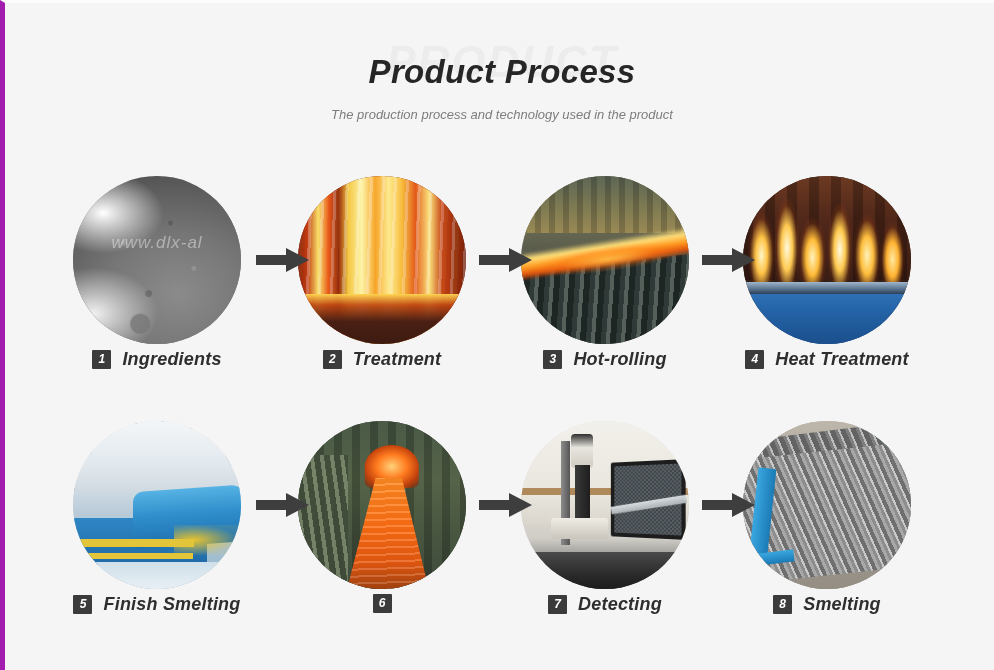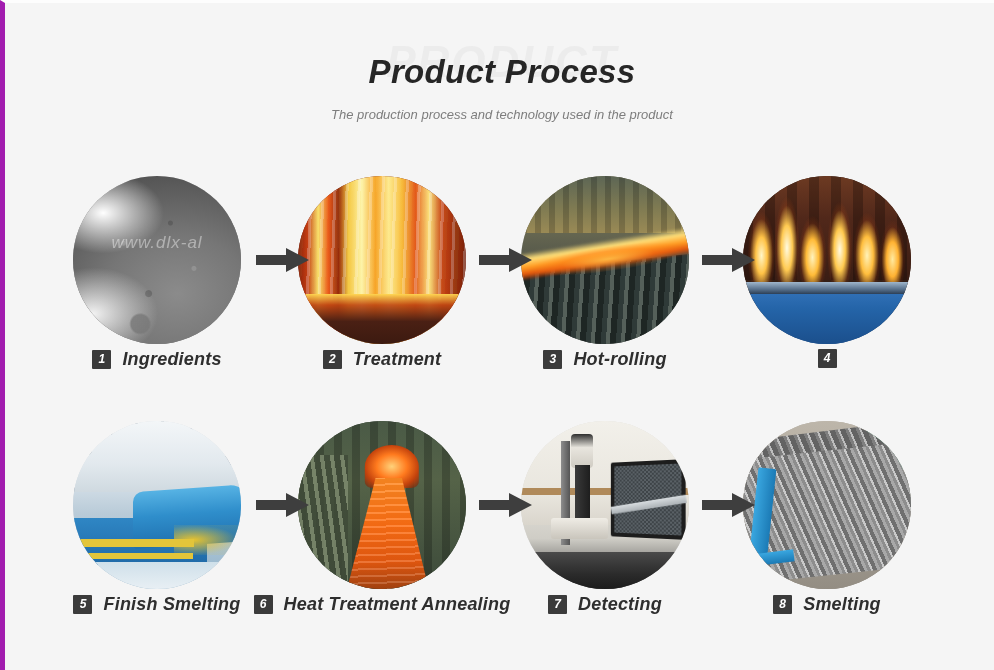--- a/index.html
+++ b/index.html
@@ -416,20 +416,21 @@
       <div class="circle">
         <div class="art art-flame">
           <div class="back"></div>
           <div class="fire"></div>
           <div class="ledge"></div>
           <div class="base"></div>
         </div>
       </div>
       <div class="label">
         <span class="badge">4</span>
+        <span class="label-text">Heat Treatment</span>
       </div>
     </div>
 
     <div class="arrow arrow-a">
       <svg width="54" height="26" viewBox="0 0 54 26" aria-hidden="true">
         <path d="M0 8 H30 V1 L53 13 L30 25 V18 H0 Z" fill="#3e3e3e"></path>
       </svg>
     </div>
     <div class="arrow arrow-b">
       <svg width="54" height="26" viewBox="0 0 54 26" aria-hidden="true">
@@ -467,21 +468,20 @@
         <div class="art art-anneal">
           <div class="walls"></div>
           <div class="leftrack"></div>
           <div class="tunnel"></div>
           <div class="strip"></div>
           <div class="sheen"></div>
         </div>
       </div>
       <div class="label wide">
         <span class="badge">6</span>
-        <span class="label-text">Heat Treatment Annealing</span>
       </div>
     </div>
 
     <div class="step step-2">
       <div class="circle">
         <div class="art art-scope">
           <div class="wall"></div>
           <div class="trim"></div>
           <div class="monitor">
             <div class="screen"></div>

